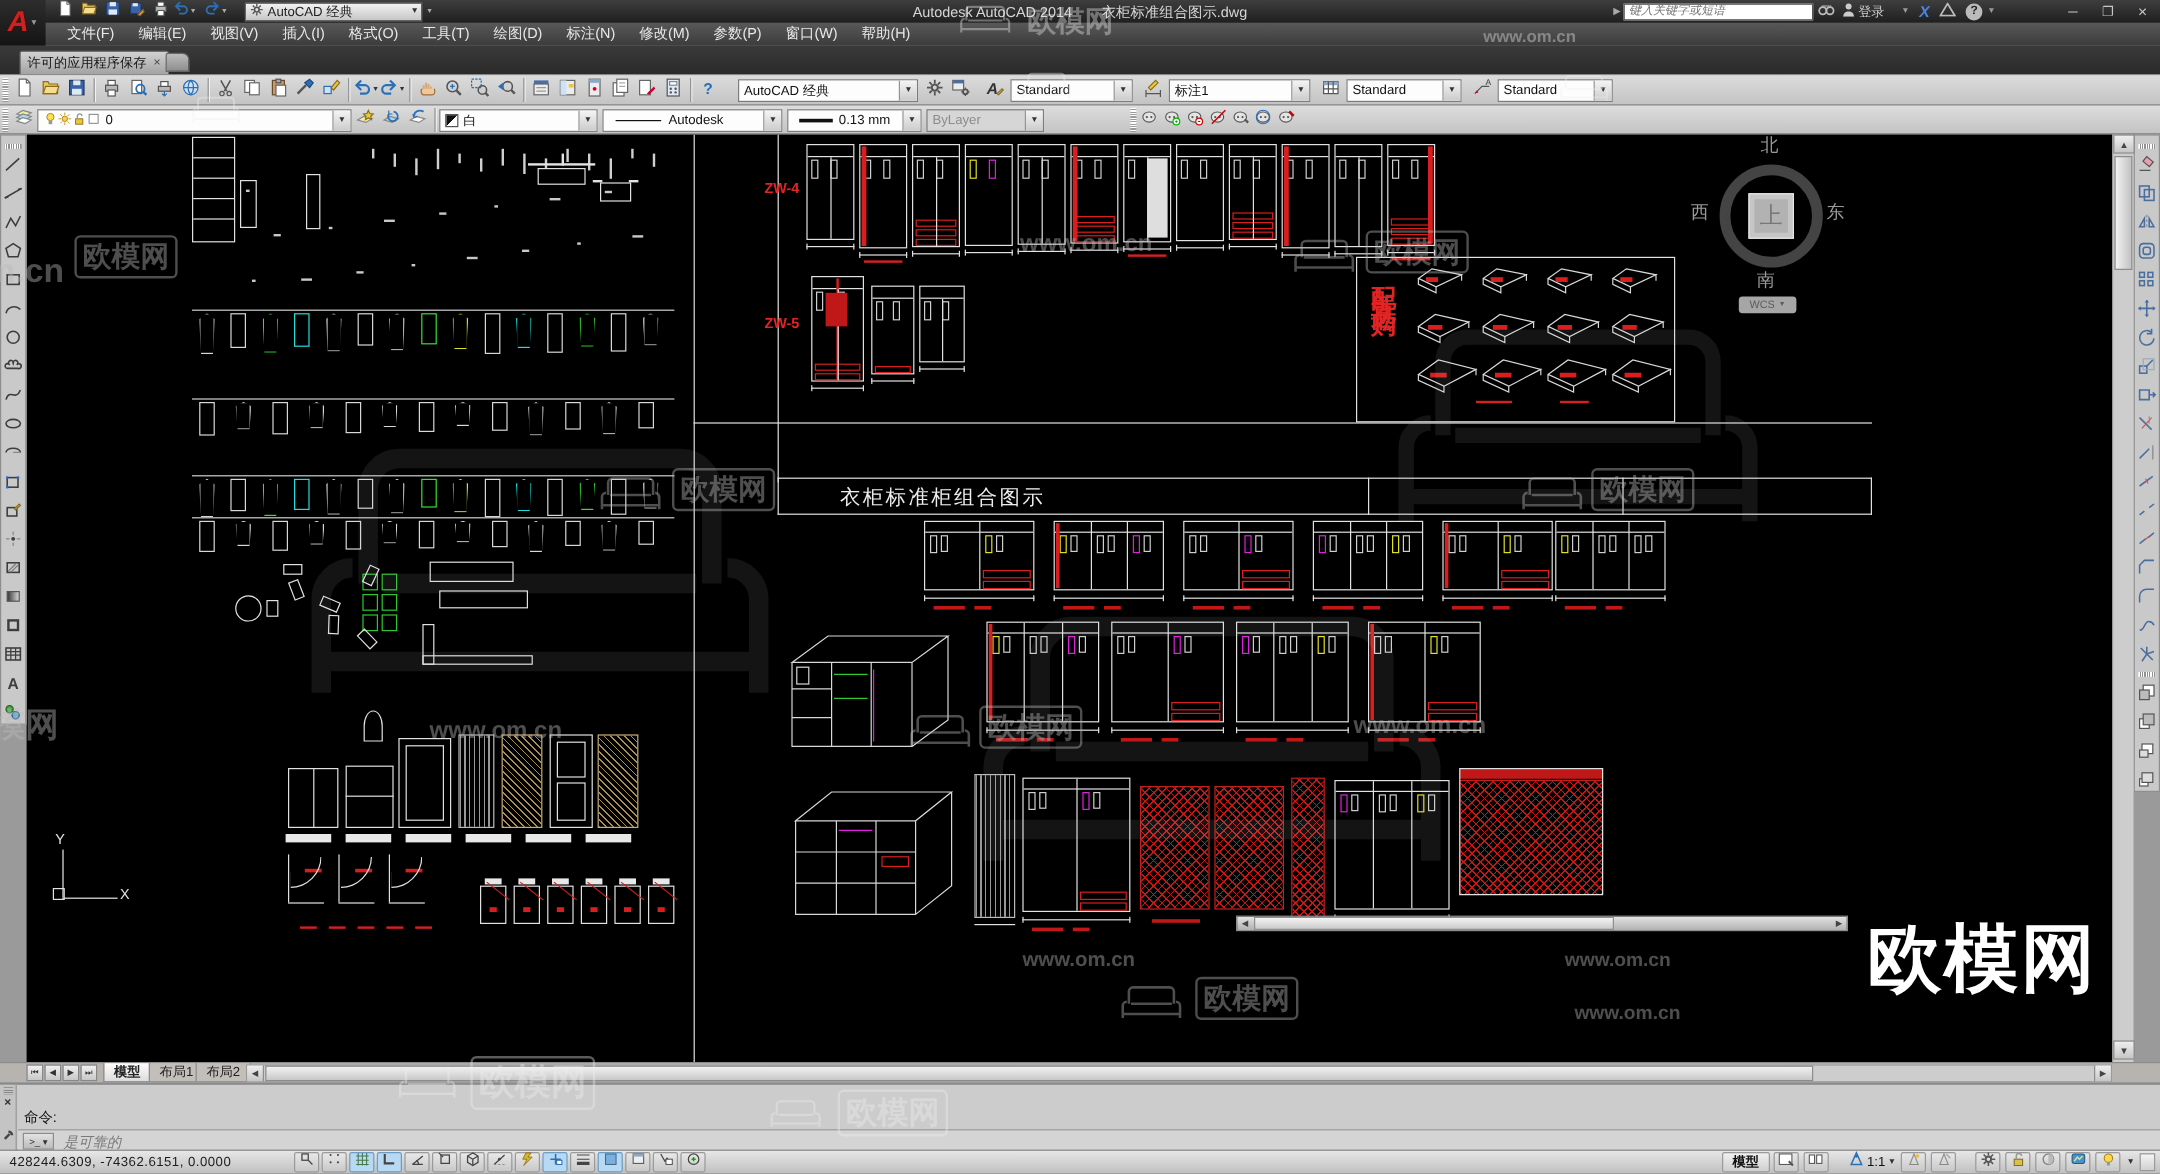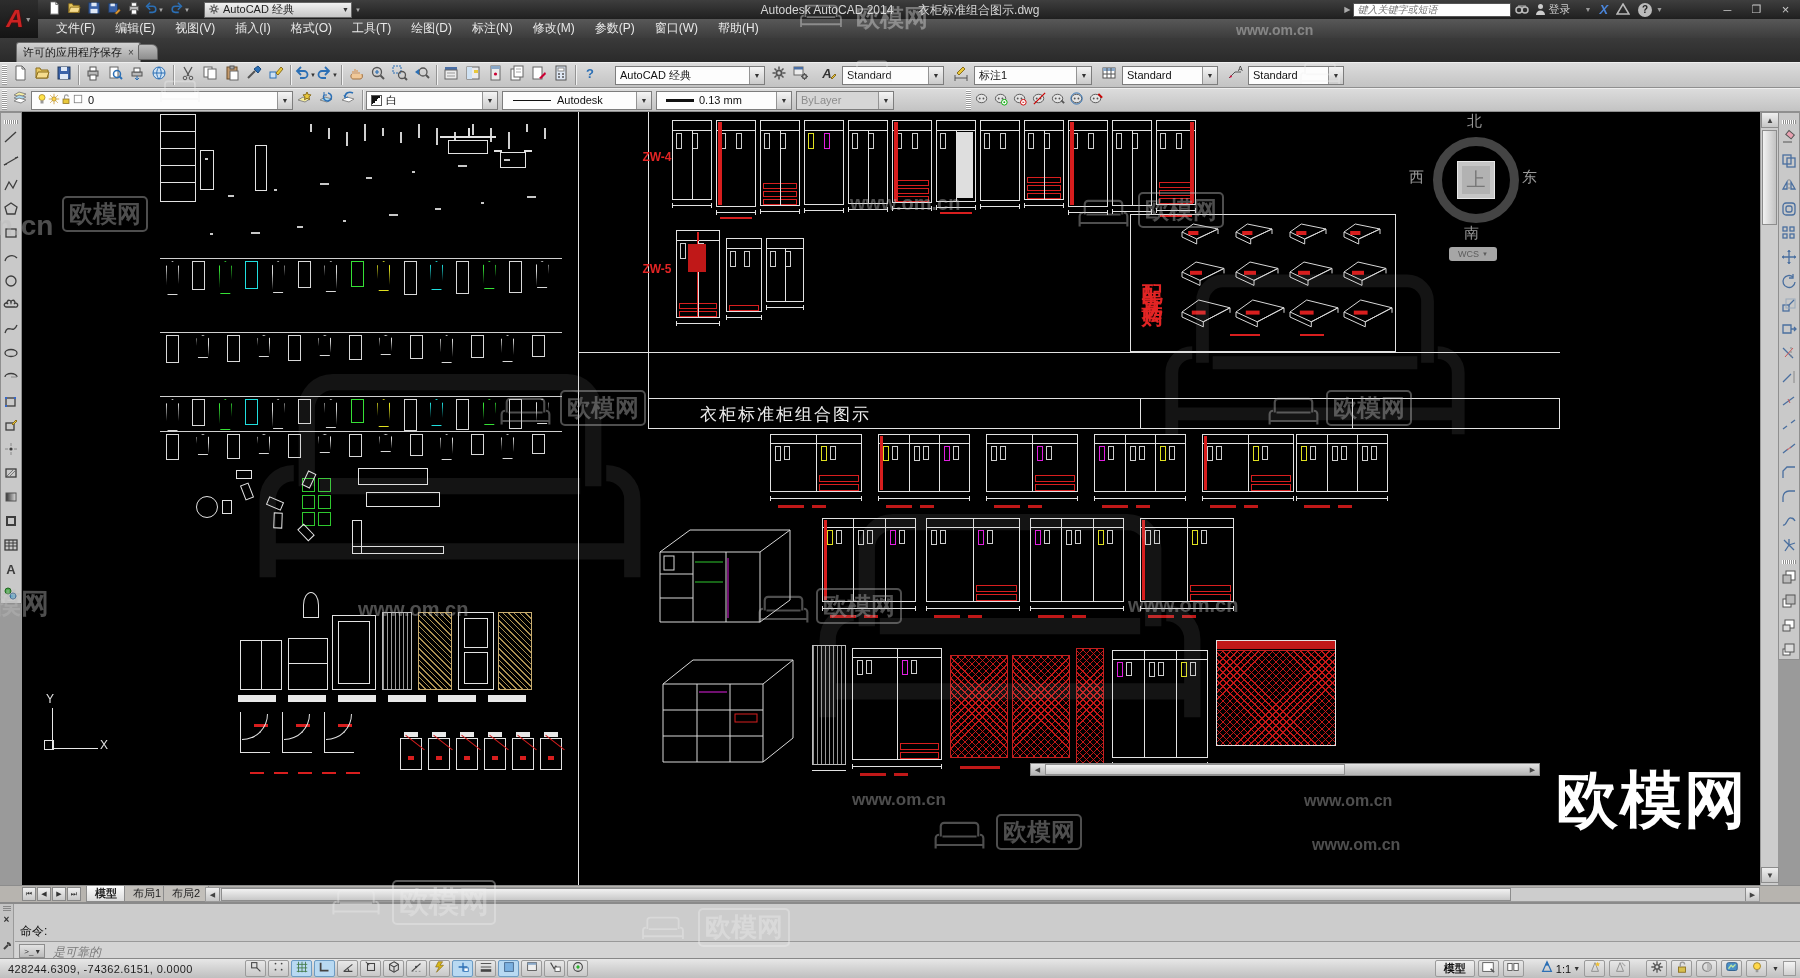--- a/index.html
+++ b/index.html
@@ -37,21 +37,21 @@
   .rbox{position:absolute;border:1px solid #d81e1e;}
   .xhatch{position:absolute;border:1px solid #c22020;
     background:repeating-linear-gradient(45deg,rgba(205,25,25,.95) 0 1px,transparent 1px 5px),
                repeating-linear-gradient(-45deg,rgba(205,25,25,.95) 0 1px,transparent 1px 5px);}
   .tanhatch{position:absolute;border:1px solid #c8ad72;
     background:repeating-linear-gradient(45deg,rgba(190,160,90,.9) 0 1px,transparent 1px 4px);}
   .gryhatch{position:absolute;border:1px solid #bbb;
     background:repeating-linear-gradient(90deg,rgba(190,190,190,.8) 0 1px,transparent 1px 4px);}
   .cloth{position:absolute;border:1px solid #d8d8d8;background:transparent;}
   .shirt{clip-path:polygon(50% 0,100% 15%,88% 100%,12% 100%,0 15%);}
-  .redtxt{position:absolute;color:#e22424;font-weight:bold;white-space:nowrap;text-align:center;}
+  .redtxt{position:absolute;color:#e22424;font-weight:bold;white-space:nowrap;}
   #tabrow{left:0;top:885px;width:1800px;height:17px;background:#b7b4af;border-top:1px solid #8c8c8c;z-index:16;}
   .navbtn{position:absolute;top:1px;width:14px;height:14px;background:linear-gradient(#f0f0f0,#c8c8c8);
     border:1px solid #888;font-size:7px;color:#333;display:flex;align-items:center;justify-content:center;}
   .laytab{position:absolute;top:0;height:16px;font-size:11px;color:#222;display:flex;align-items:center;
     padding:0 8px;background:#c2bfba;border:1px solid #8c8c8c;border-top:none;}
   .laytab.active{background:linear-gradient(#fdfdfd,#dcdcdc);font-weight:bold;}
   #cmdwin{left:0;top:902px;width:1800px;height:56px;background:#ccc;border-top:2px solid #8a8a8a;z-index:16;
     font-size:12px;color:#111;}
   #statusbar{left:0;top:958px;width:1800px;height:20px;background:linear-gradient(#e7e7e7,#bfbfbf);
     border-top:1px solid #878787;z-index:16;display:flex;align-items:center;}
@@ -476,21 +476,21 @@
     <div class="combo" style="width: 132px;">
       <div style="width: 11px; height: 11px; background: linear-gradient(135deg, rgb(17, 17, 17) 50%, rgb(255, 255, 255) 50%); border: 1px solid rgb(85, 85, 85); margin-right: 4px;"></div>
       <div>白</div>
       <div class="arw">▼</div>
     </div>
     <div class="combo" style="width: 150px; margin-left: 4px;">
       <div style="width: 38px; height: 1px; background: rgb(17, 17, 17); margin: 0px 6px;"></div>
       <div>Autodesk</div>
       <div class="arw">▼</div>
     </div>
-    <div class="combo" style="width: 136px; margin-left: 4px;">
+    <div class="combo" style="width: 112px; margin-left: 4px;">
       <div style="width: 28px; height: 3px; background: rgb(17, 17, 17); margin: 0px 5px;"></div>
       <div>0.13 mm</div>
       <div class="arw">▼</div>
     </div>
     <div class="combo dis" style="width: 98px; margin-left: 4px;">
       <div>ByLayer</div>
       <div class="arw">▼</div>
     </div>
     <div style="width: 70px;"></div>
     <span class="grip"></span>

